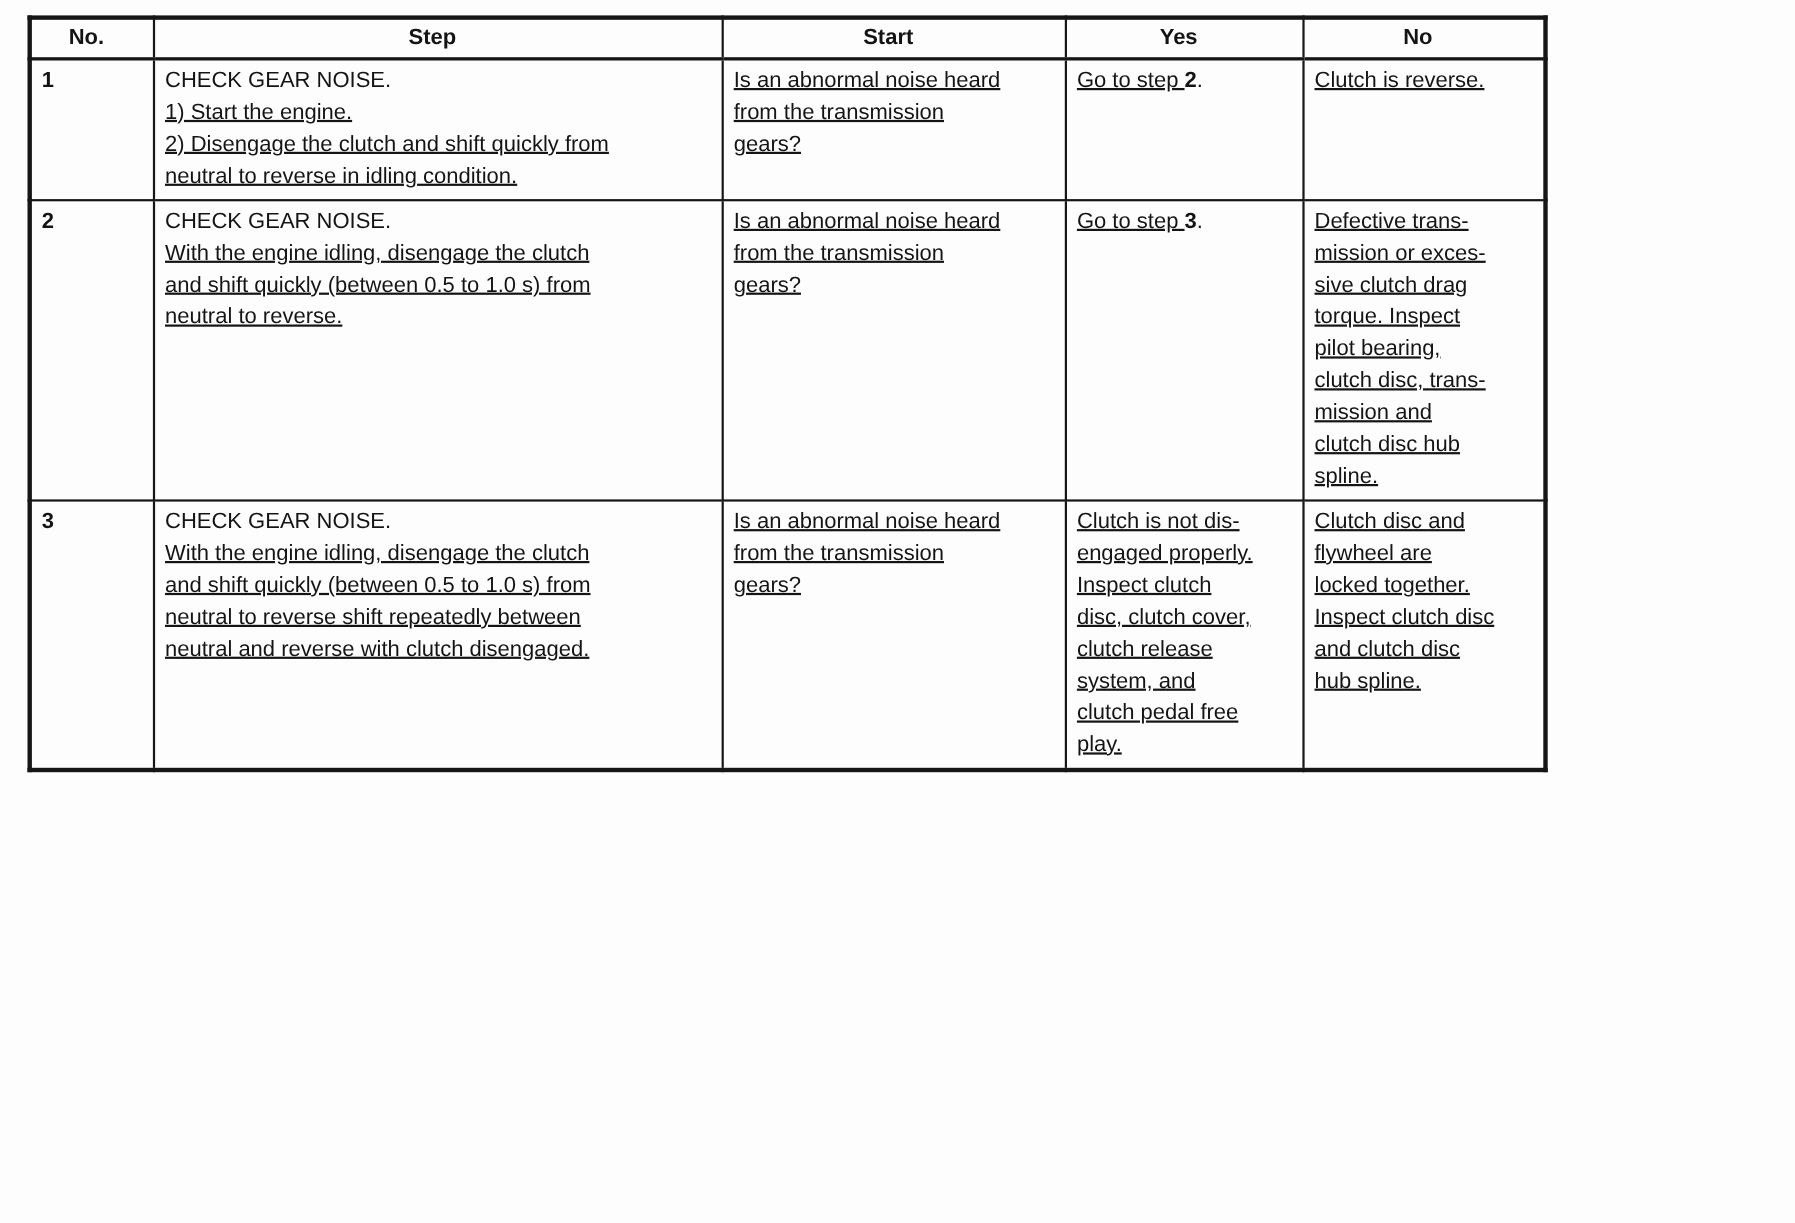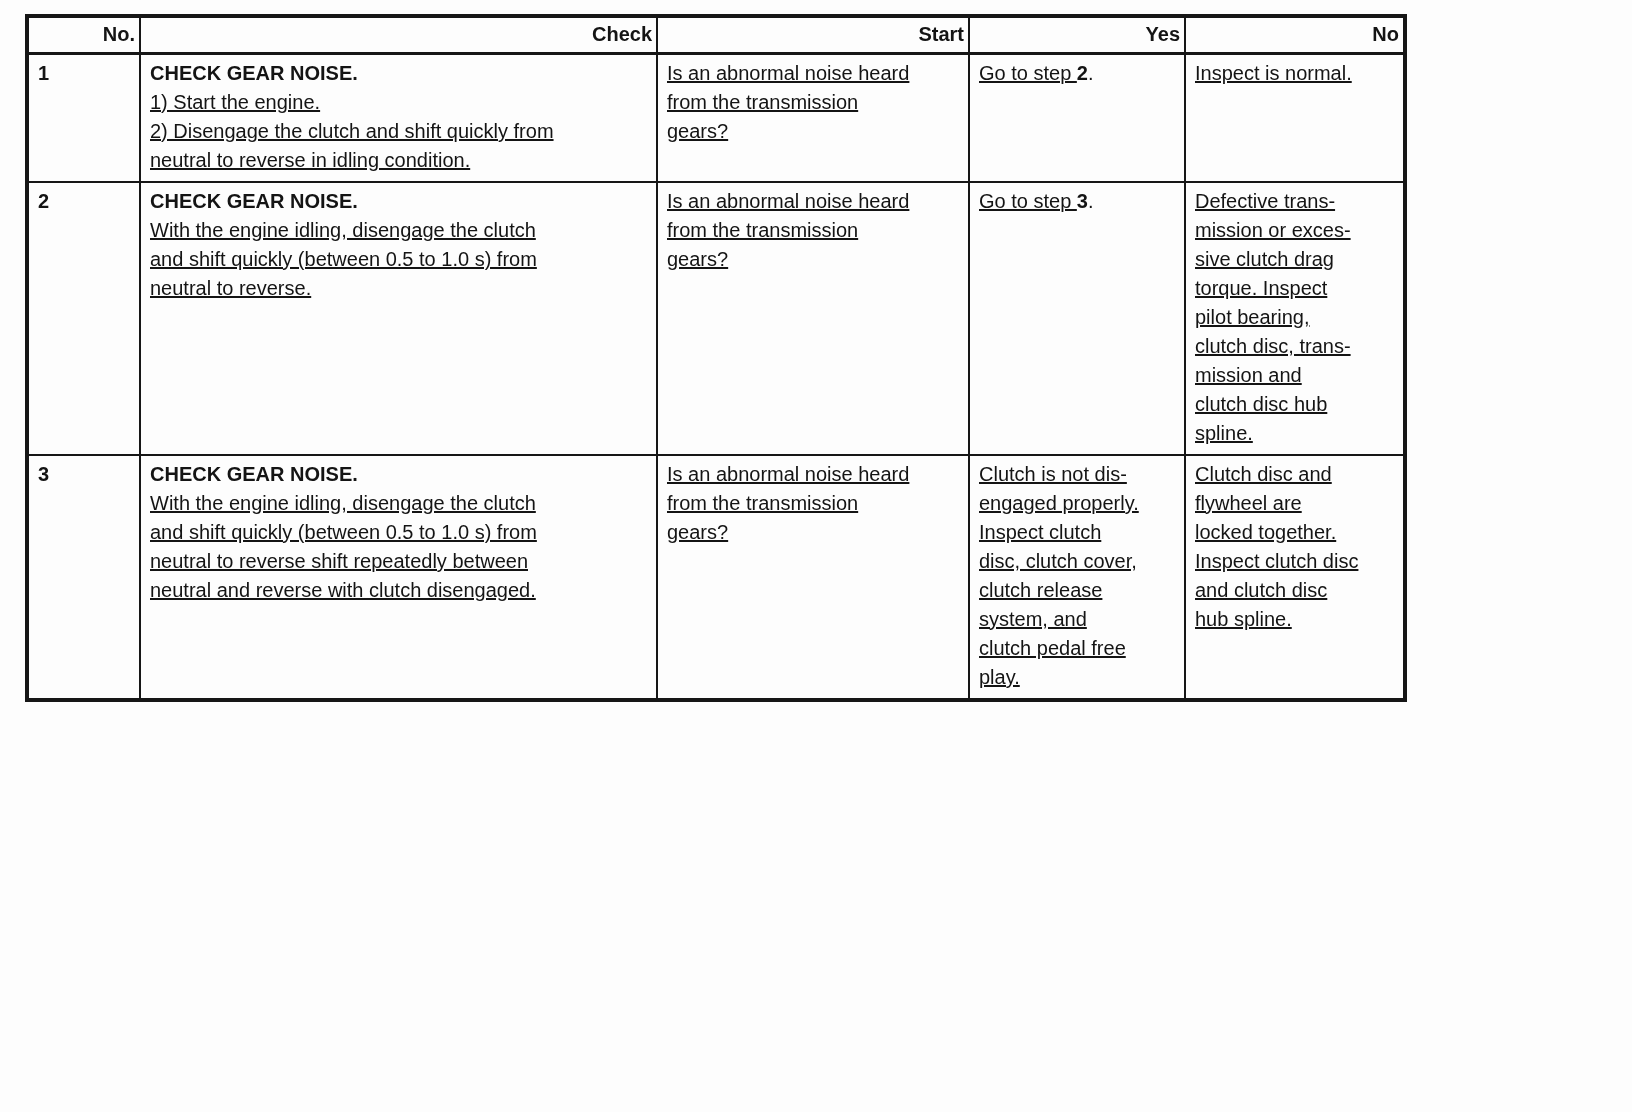--- a/index.html
+++ b/index.html
@@ -31,31 +31,31 @@
     border: 2px solid #161616;
     vertical-align: top;
     font-size: 20px;
     line-height: 29px;
     padding: 4px 9px 6px 9px;
     overflow: hidden;
   }
   table.troubleshoot thead th {
     border-bottom: 3px solid #161616;
     font-weight: bold;
-    text-align: right;
-    padding: 3px 4px 5px 4px;
+    text-align: center;
+    padding: 3px 15px 5px 4px;
     line-height: 26px;
     height: 26px;
   }
   td.cell-num {
     font-weight: bold;
     padding-left: 9px;
   }
   .step-title {
-    font-weight: bold;
+    font-weight: normal;
   }
   .preline {
     white-space: pre-line;
     text-decoration: underline;
   }
   .b {
     font-weight: bold;
   }
   tr.row-1 { height: 122px; }
   tr.row-2 { height: 262px; }
@@ -69,40 +69,40 @@
     <colgroup>
       <col style="width:113px">
       <col style="width:517px">
       <col style="width:312px">
       <col style="width:216px">
       <col style="width:220px">
     </colgroup>
     <thead>
       <tr>
         <th>No.</th>
-        <th>Check</th>
+        <th>Step</th>
         <th>Start</th>
         <th>Yes</th>
         <th>No</th>
       </tr>
     </thead>
     <tbody>
       <tr class="row-1">
         <td class="cell-num">1</td>
         <td>
           <div class="step-title">CHECK GEAR NOISE.</div>
           <div class="preline">1) Start the engine.
 2) Disengage the clutch and shift quickly from
 neutral to reverse in idling condition.</div>
         </td>
         <td class="preline">Is an abnormal noise heard
 from the transmission
 gears?</td>
         <td><span class="preline">Go to step </span><span class="b">2</span><span>.</span></td>
-        <td class="preline">Inspect is normal.</td>
+        <td class="preline">Clutch is reverse.</td>
       </tr>
       <tr class="row-2">
         <td class="cell-num">2</td>
         <td>
           <div class="step-title">CHECK GEAR NOISE.</div>
           <div class="preline">With the engine idling, disengage the clutch
 and shift quickly (between 0.5 to 1.0 s) from
 neutral to reverse.</div>
         </td>
         <td class="preline">Is an abnormal noise heard

